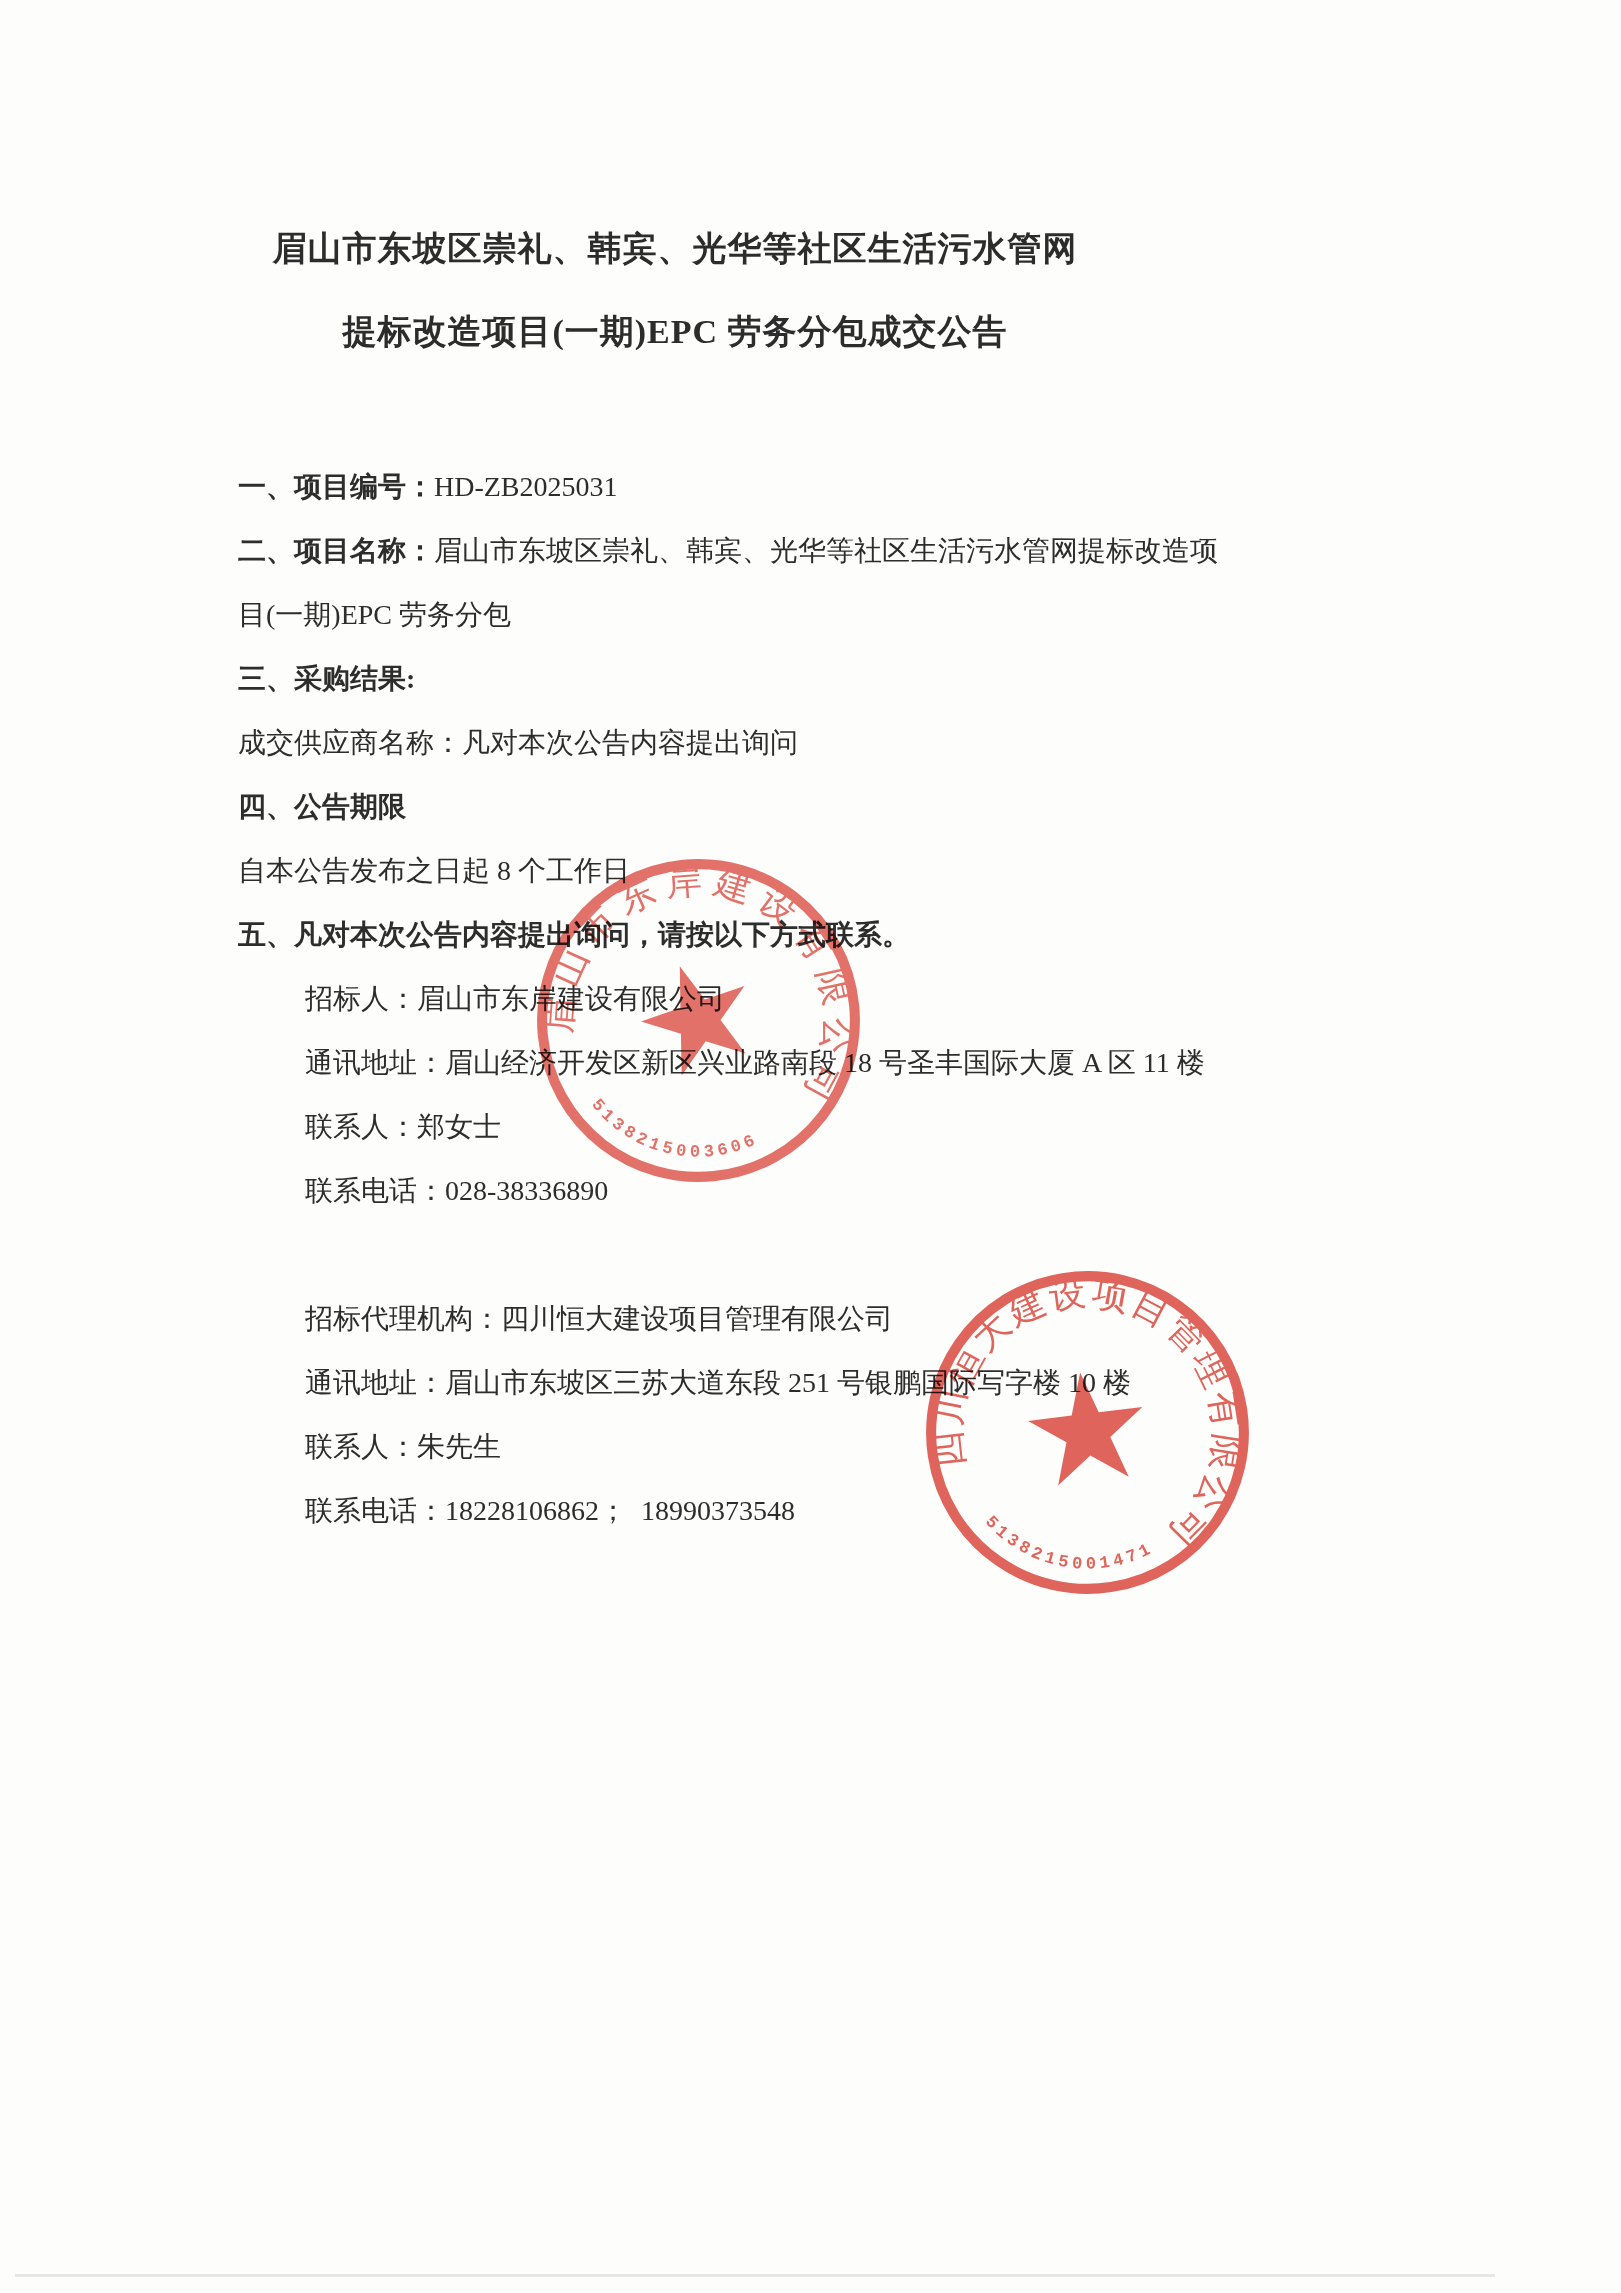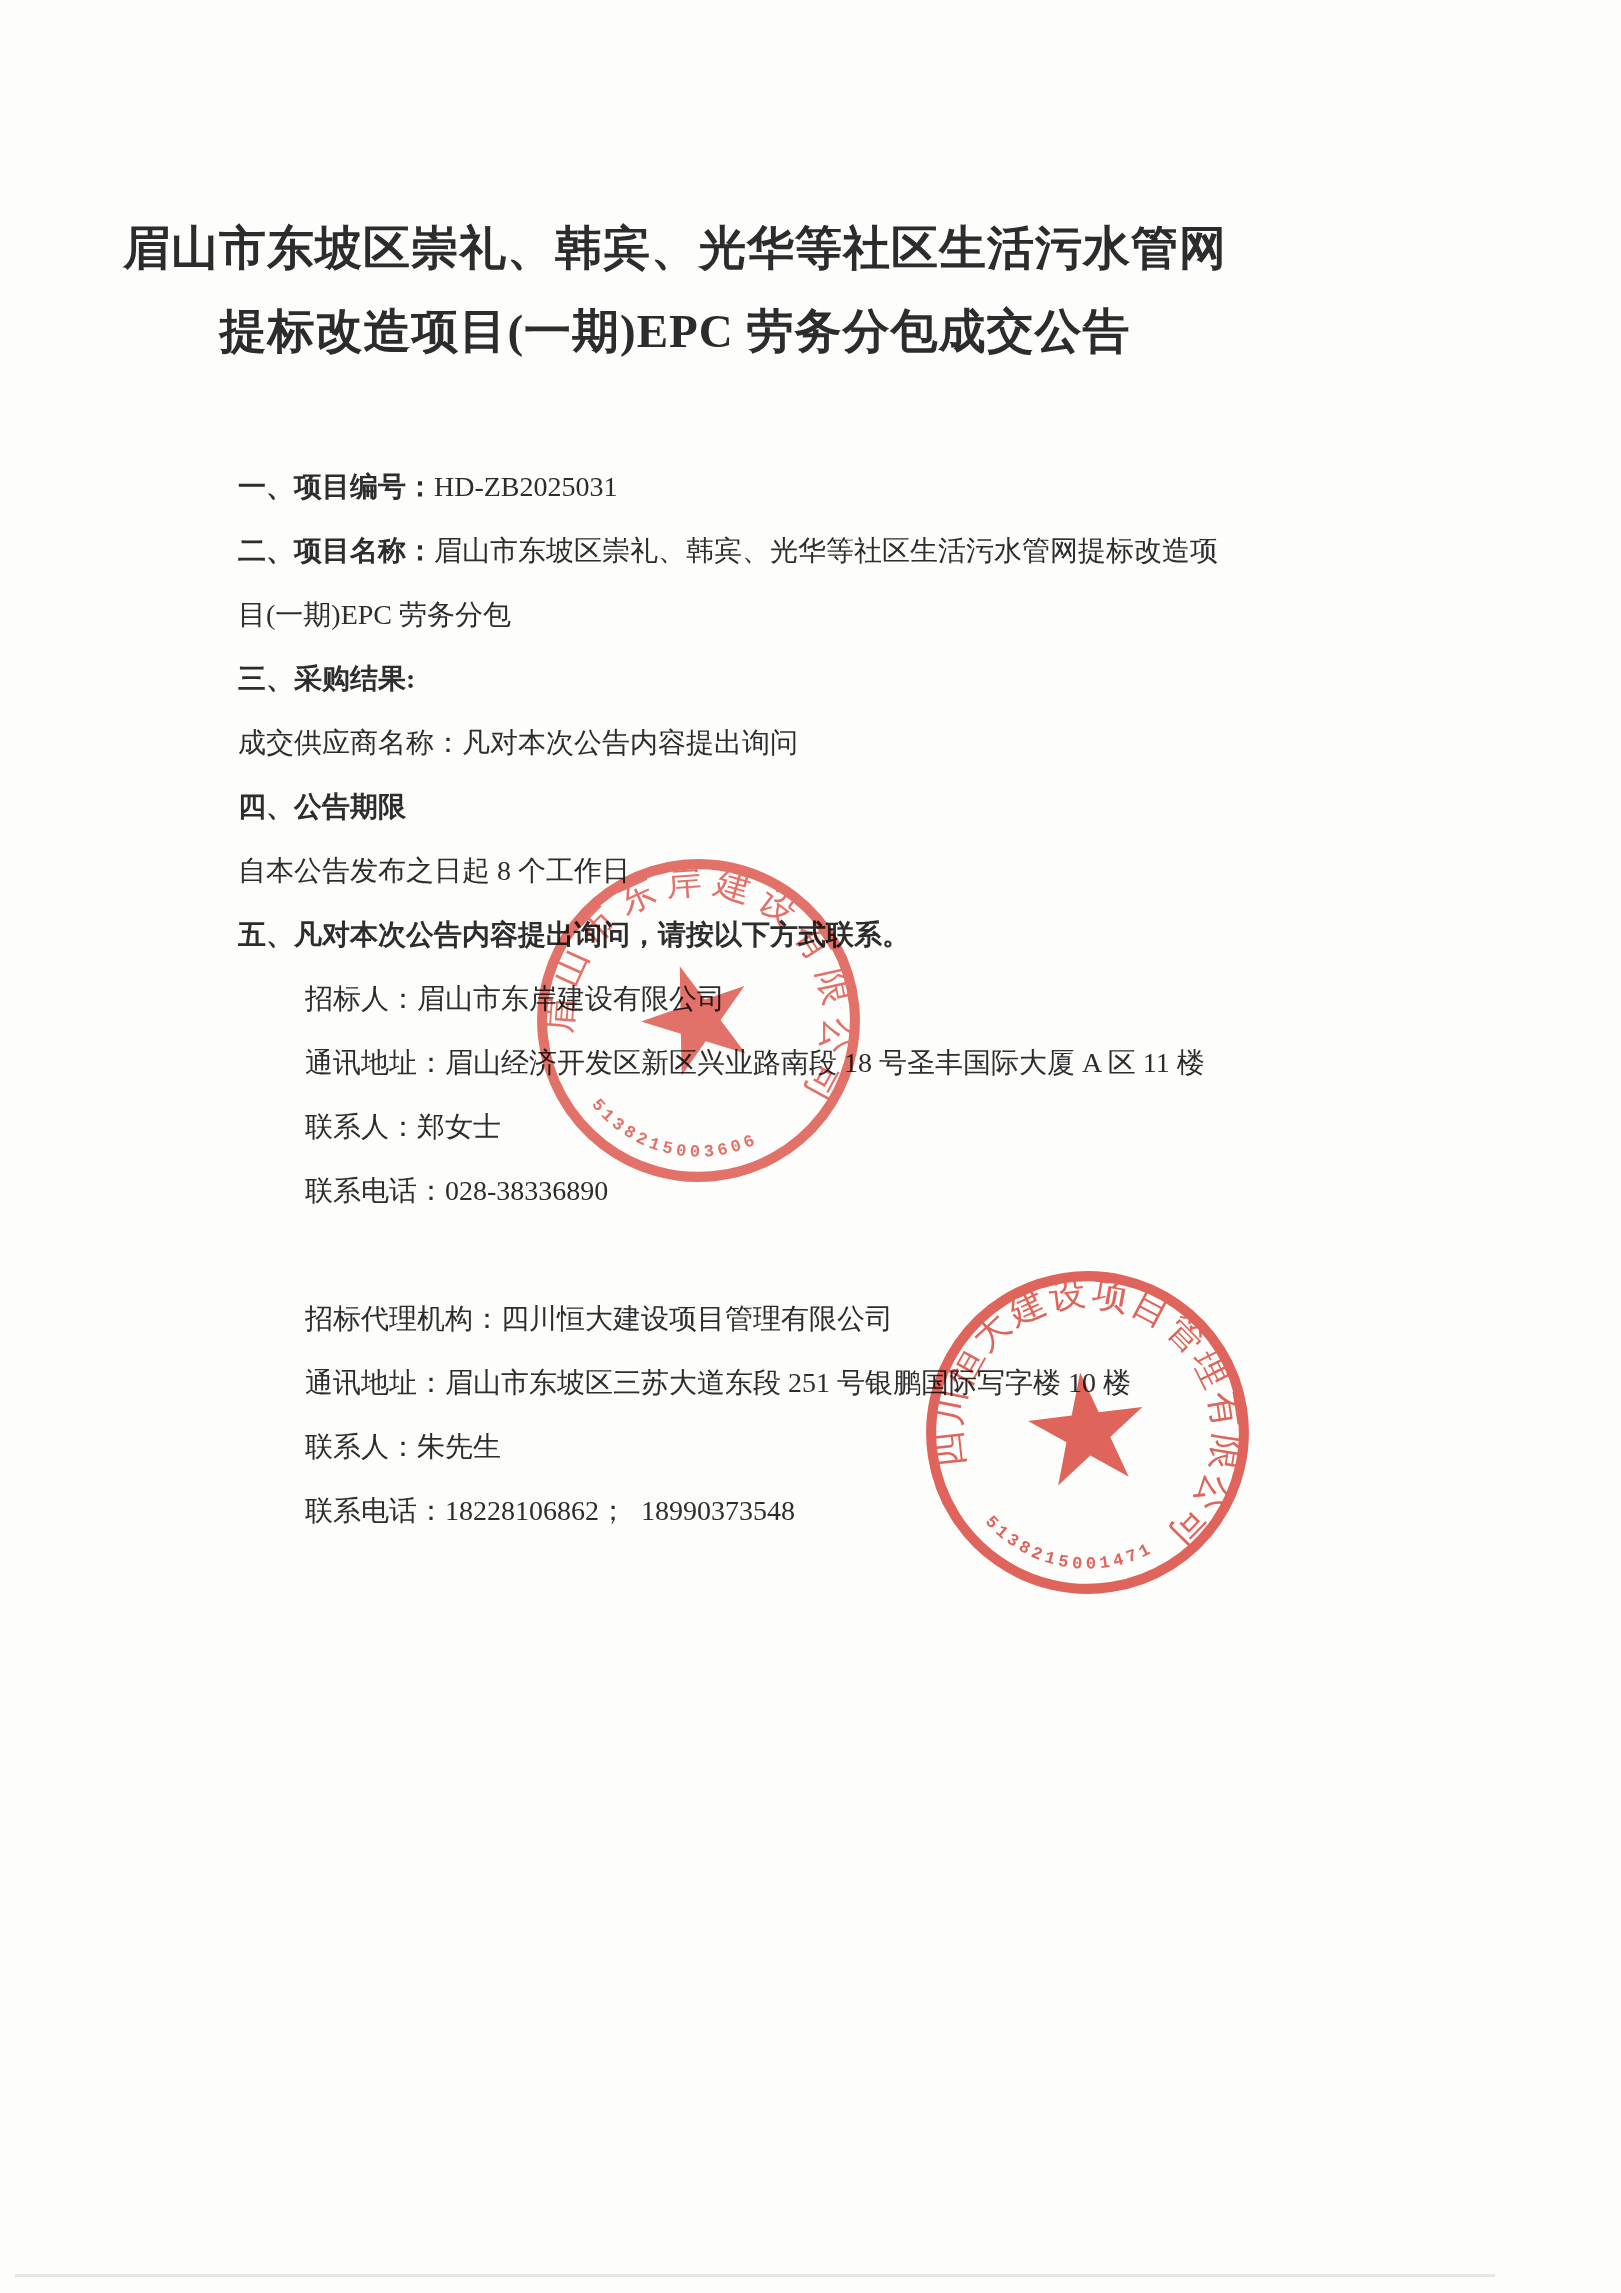--- a/index.html
+++ b/index.html
@@ -9,21 +9,21 @@
     margin:0 auto;
     background:#fdfdfb;
     overflow:hidden;
     font-family:"Liberation Serif","DejaVu Serif",serif;
     color:#2d2d2d;
   }
   .title{
     position:absolute;
     left:0;top:207px;width:1350px;
     text-align:center;
-    font-size:47px;
+    font-size:34px;
     font-weight:bold;
     letter-spacing:1px;
     line-height:83px;
     color:#2c2c2c;
   }
   .body-lines{
     position:absolute;
     left:0;top:455px;width:1621px;
   }
   .line{

